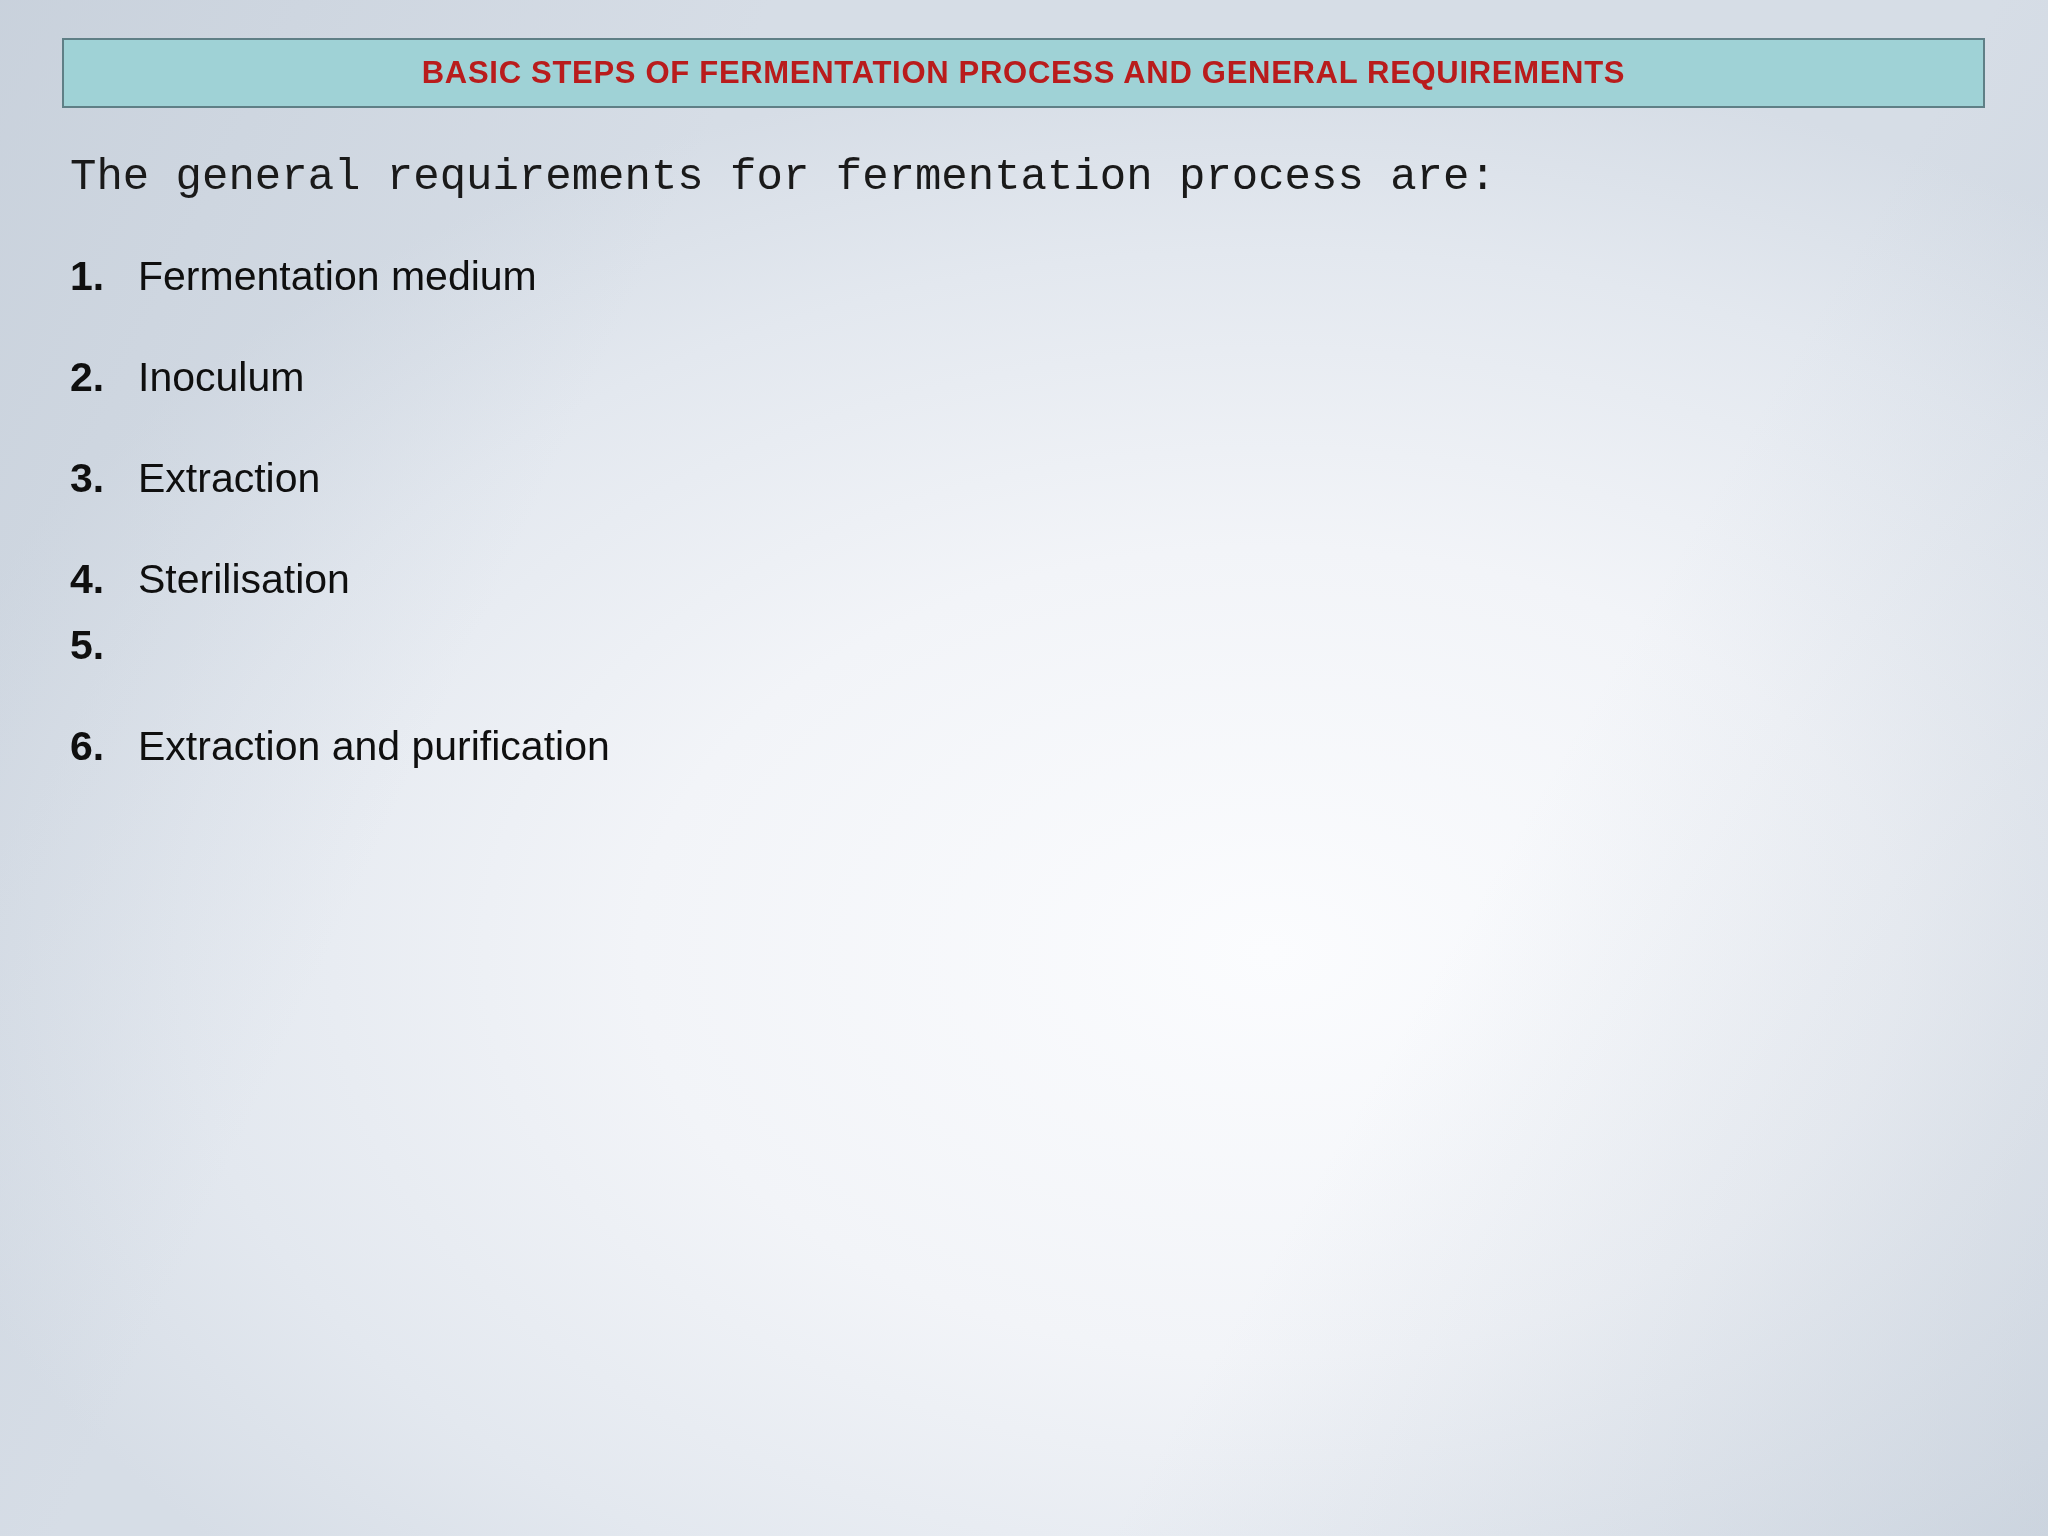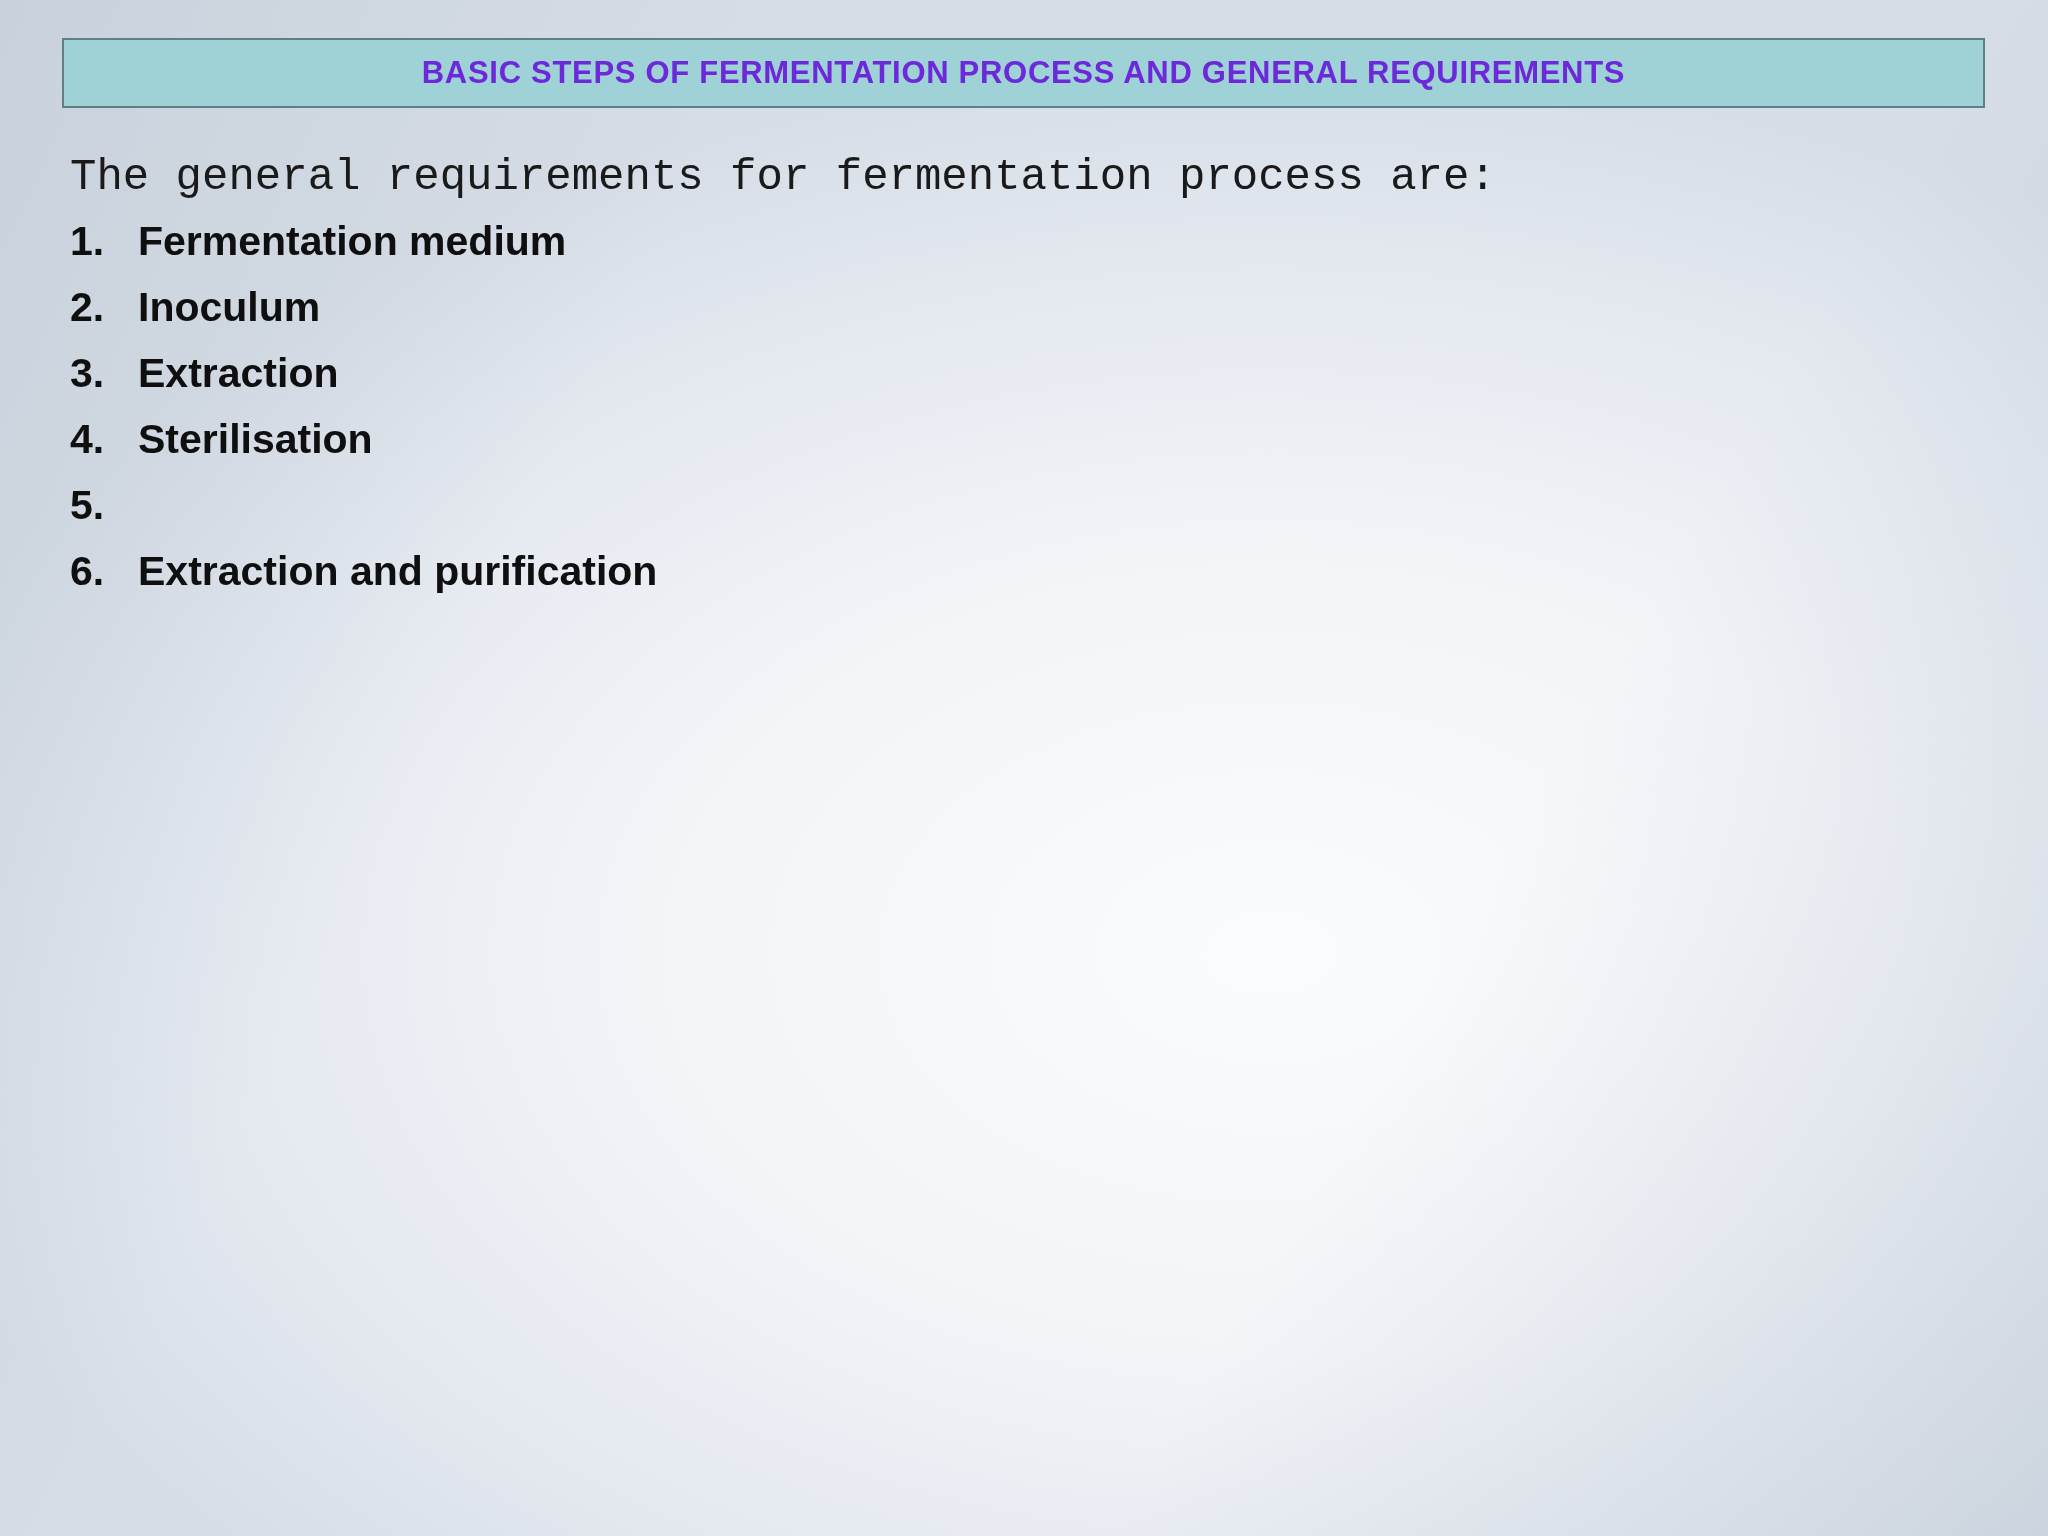--- a/index.html
+++ b/index.html
@@ -39,21 +39,21 @@
     border: 2px solid #5f7f86;
     box-sizing: border-box;
     display: flex;
     align-items: center;
     justify-content: center;
   }
   .title-text {
     font-size: 31px;
     font-weight: bold;
     letter-spacing: 0.7px;
-    color: #6d28d9;
+    color: #b91c1c;
     text-align: center;
     font-family: "Liberation Sans", sans-serif;
     white-space: nowrap;
   }
   .body-area {
     position: absolute;
     left: 70px;
     top: 150px;
     width: 1880px;
   }
@@ -78,21 +78,22 @@
     color: #0f0f0f;
     line-height: 1.0;
     margin-bottom: 25px;
   }
   ol.req-list li .num {
     width: 68px;
     flex: 0 0 68px;
     font-weight: bold;
   }
   ol.req-list li .txt {
-    font-weight: bold;
+    font-weight: normal;
+    margin-top: 35px;
   }
 </style>
 </head>
 <body>
 
 <div class="slide">
 
   <div class="title-bar">
     <div class="title-text">BASIC STEPS OF FERMENTATION PROCESS AND GENERAL REQUIREMENTS</div>
   </div>

